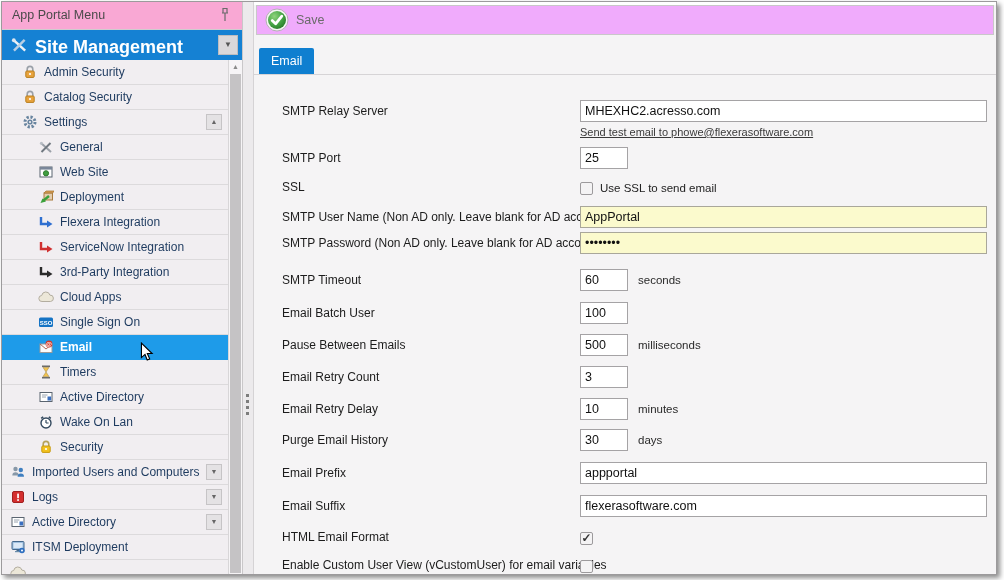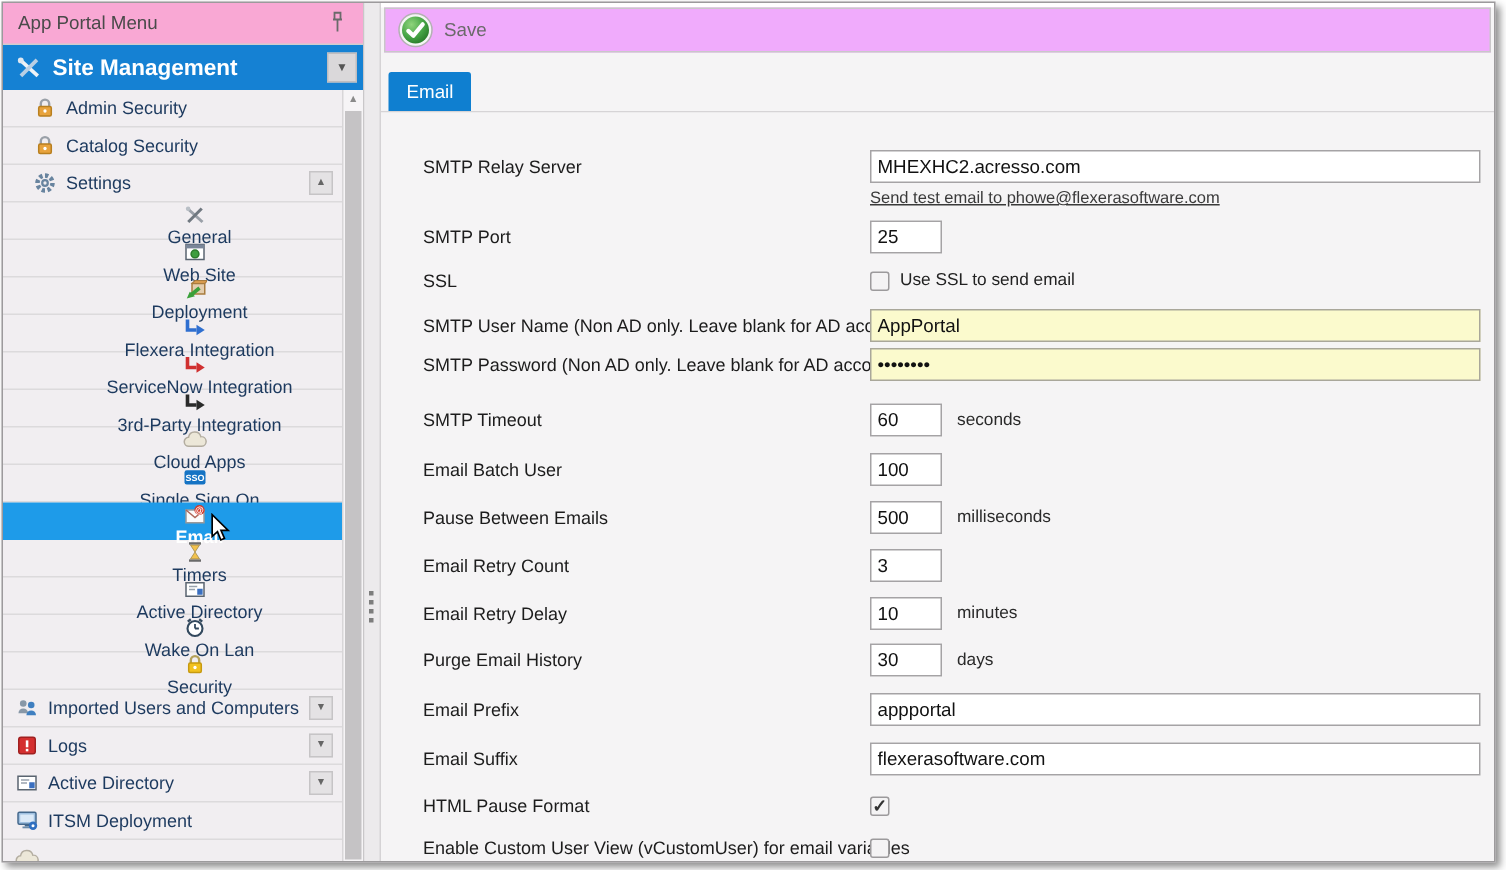--- a/index.html
+++ b/index.html
@@ -13,29 +13,29 @@
     overflow:hidden;
   }
 
   
   .sidebar { position:absolute; left:0; top:0; width:241px; height:100%; background:#f1eef1; border-right:1px solid #c9c7c9; }
   .sb-header { position:relative; height:28px; background:#f9a8d4; border-bottom:1px solid #cfcdcf; }
   .sb-title { position:absolute; left:10px; top:6px; font-size:12.5px; color:#4a4a4a; }
   .pin { position:absolute; right:10px; top:5px; width:14px; height:16px; }
   .sb-root { position:relative; height:30px; background:#1581d3; }
   .sb-root .icon { position:absolute; left:8px; top:6px; }
-  .sb-root .lbl { position:absolute; left:33px; top:7px; font-size:15px; font-weight:bold; color:#fff; }
+  .sb-root .lbl { position:absolute; left:33px; top:7px; font-size:18px; font-weight:bold; color:#fff; }
   .drop-btn { position:absolute; right:4px; top:5px; width:20px; height:20px; background:#dad8da; border:1px solid #bfbdbf; text-align:center; line-height:18px; font-size:8px; color:#555; }
   .sb-list { position:absolute; left:0; top:58px; right:14px; bottom:0; overflow:hidden; }
   .row { position:relative; height:25px; border-bottom:1px solid #dcdadc; display:flex; align-items:center; }
   .row .lbl { font-size:12px; color:#1d3a5f; white-space:nowrap; }
   .row .icon { display:inline-block; width:16px; height:16px; margin-right:6px; flex:0 0 16px; }
   .lvl0 { padding-left:8px; }
   .lvl1 { padding-left:20px; }
-  .lvl2 { padding-left:36px;flex-direction:column; }
+  .lvl2 { padding-left:36px; }
   .row.selected { background:#1e9be9; border-bottom-color:#1e9be9; }
   .row.selected .lbl { color:#fff; font-weight:bold; }
   .mini-btn { position:absolute; right:6px; top:4px; width:16px; height:16px; background:#e4e2e4; border:1px solid #c6c4c6; text-align:center; line-height:14px; font-size:7px; color:#666; }
   
   .sb-scroll { position:absolute; right:0; top:58px; width:14px; bottom:0; background:#f6f4f6; border-left:1px solid #d8d6d8; }
   .sb-scroll .up { position:absolute; top:0; left:0; right:0; height:14px; text-align:center; font-size:7px; color:#8a8a8a; line-height:14px; }
   .sb-scroll .thumb { position:absolute; top:14px; left:1px; right:1px; bottom:1px; background:#c5c3c5; }
 
   
   .splitter { position:absolute; left:241px; top:0; width:11px; height:100%; background:#eceaec; border-right:1px solid #d5d3d5; }
@@ -448,21 +448,21 @@
         <span class="flabel">Email Prefix</span>
         <input class="txt wide fctrl" type="text" value="appportal" style="">
       </div>
 
       <div class="frow" style="top:420px">
         <span class="flabel">Email Suffix</span>
         <input class="txt wide fctrl" type="text" value="flexerasoftware.com" style="">
       </div>
 
       <div class="frow cbrow" style="top:455px">
-        <span class="flabel" style="line-height:15px">HTML Pause Format</span>
+        <span class="flabel" style="line-height:15px">HTML Email Format</span>
         <span class="fctrl"><span class="cb" data-checked="true"></span></span>
       </div>
 
       <div class="frow cbrow" style="top:483px">
         <span class="flabel" style="line-height:15px">Enable Custom User View (vCustomUser) for email variables</span>
         <span class="fctrl"><span class="cb" data-checked="false"></span></span>
       </div>
 
     </div>
   </div>

